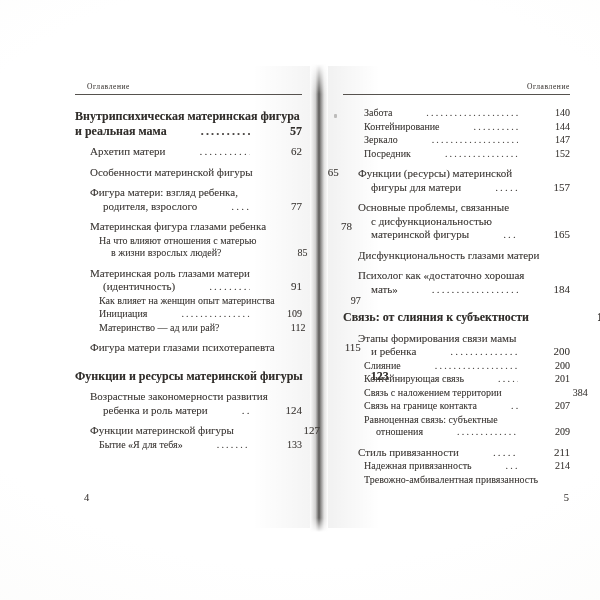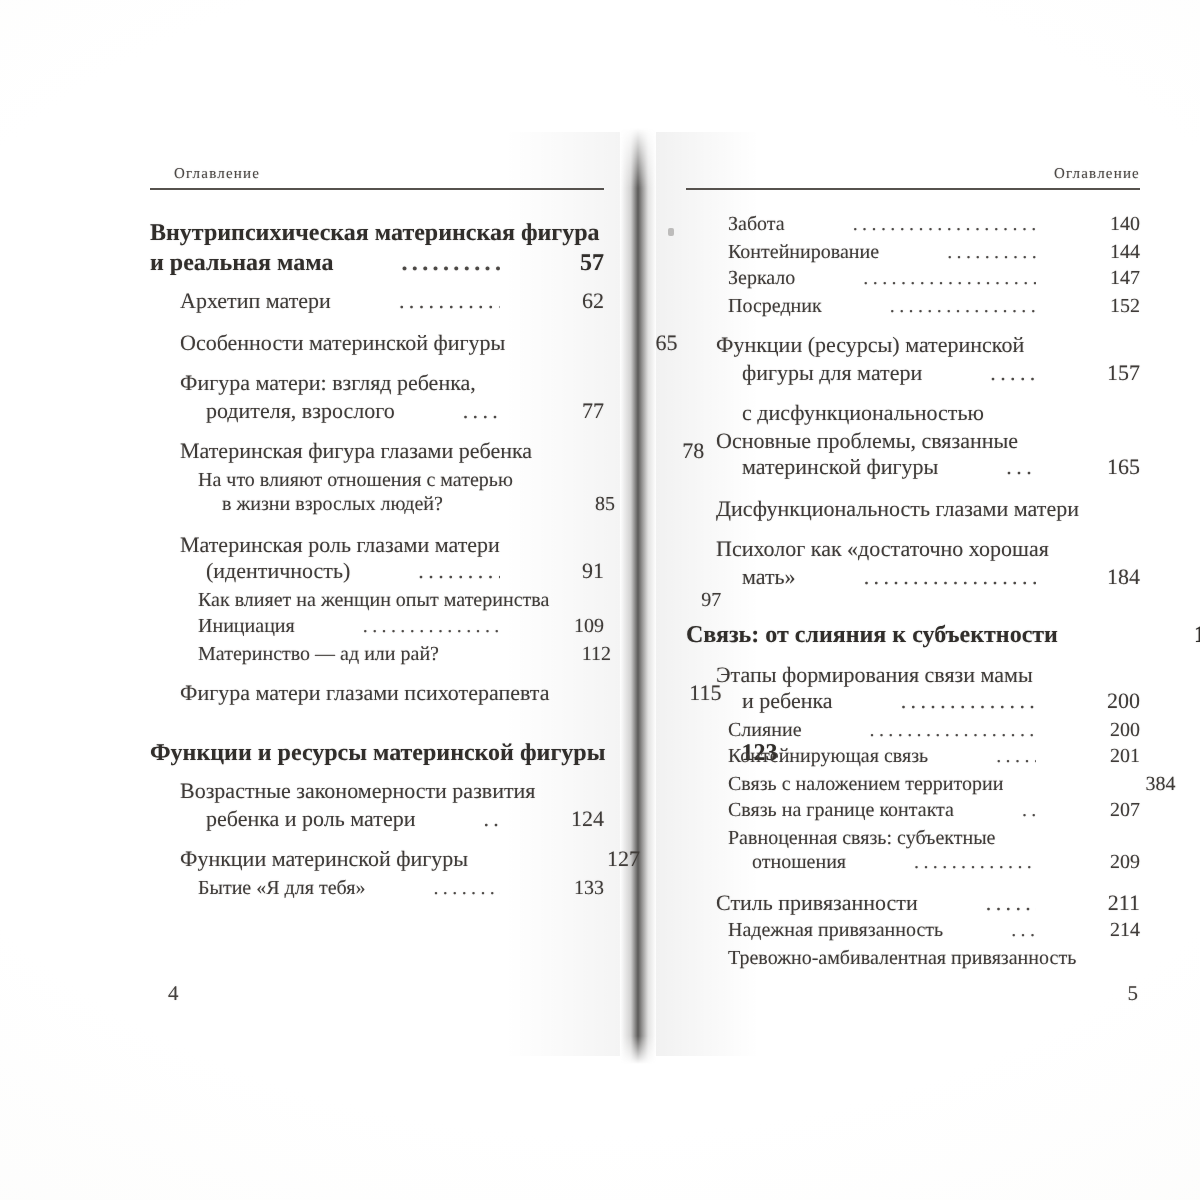--- a/index.html
+++ b/index.html
@@ -242,22 +242,22 @@
       <div class="e l1">
         <div class="pre">Функции (ресурсы) материнской</div>
         <div class="row cont">
           <span class="t">фигуры для матери</span>
           <span class="dots"></span>
           <span class="num">157</span>
         </div>
       </div>
 
       <div class="e l1">
+        <div class="pre">Основные проблемы, связанные</div>
         <div class="pre cont">с дисфункциональностью</div>
-        <div class="pre">Основные проблемы, связанные</div>
         <div class="row cont">
           <span class="t">материнской фигуры</span>
           <span class="dots"></span>
           <span class="num">165</span>
         </div>
       </div>
 
       <div class="e l1">
         <div class="row">
           <span class="t">Дисфункциональность глазами матери</span>

